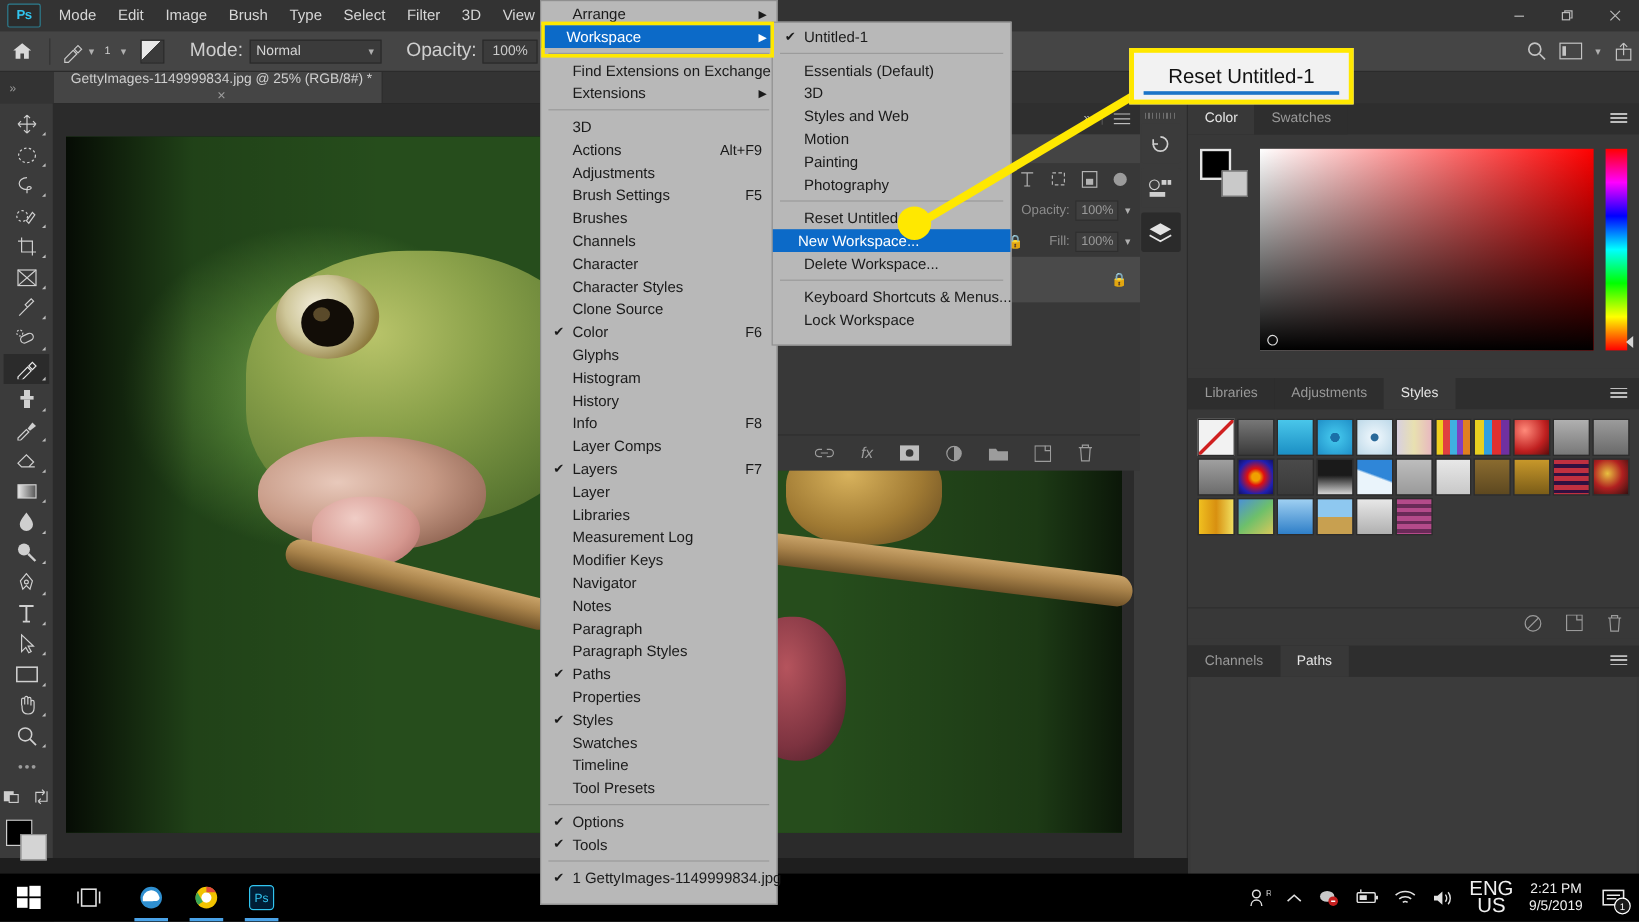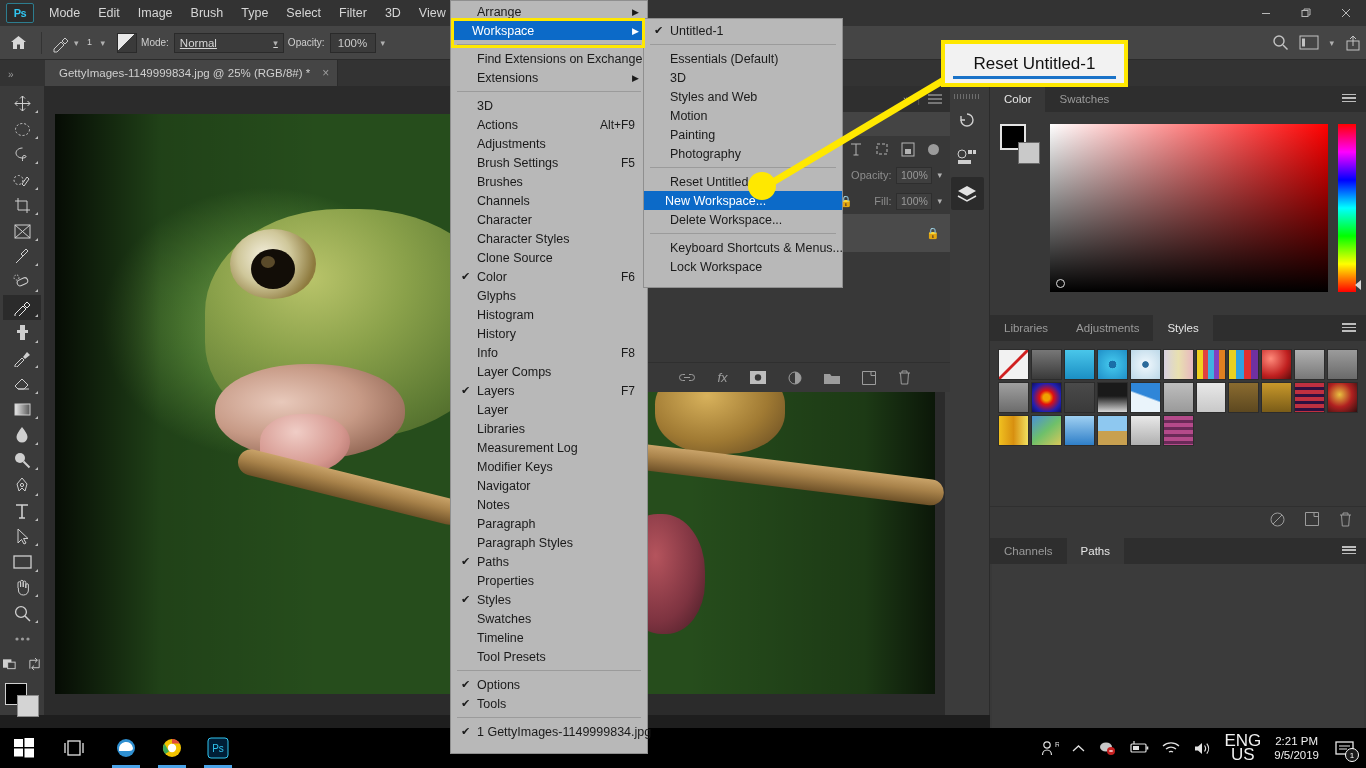--- a/index.html
+++ b/index.html
@@ -48,43 +48,44 @@
     display:flex; align-items:center; gap:3px; padding:0 4px;
   }
   .ob-brushnum {
     color:#d0d0d0; font-size:9px; text-align:center; line-height:9px; width:14px;
   }
   .caret { color:#b0b0b0; font-size:9px; }
   .ob-swatch {
     width:20px; height:20px; background:linear-gradient(135deg,#e8e8e8 0 45%, #3a3a3a 45% 100%);
     border:1px solid #2a2a2a;
   }
-  .ob-label { color:#cfcfcf; font-size:10px; margin:0 5px 0 4px; }
+  .ob-label { color:#cfcfcf; font-size:16px; margin:0 5px 0 21px; }
   .ob-select {
     height:20px; min-width:110px; background:#3b3b3b; border:1px solid #2a2a2a;
     color:#d6d6d6; font-size:11.5px; display:flex; align-items:center;
-    justify-content:space-between; padding:0 5px;text-decoration:underline;
+    justify-content:space-between; padding:0 5px;
   }
   .ob-field {
     height:20px; width:46px; background:#3b3b3b; border:1px solid #2a2a2a;
     color:#cacaca; font-size:11.5px; display:flex; align-items:center; justify-content:center;
   }
   .ob-right { position:absolute; right:4px; display:flex; align-items:center; gap:10px; }
   .ob-icon { color:#c3c3c3; display:flex; align-items:center; }
 
   
   .tabbar {
     position:absolute; left:0; top:60px; width:1366px; height:26px;
     background:#333333; display:flex; align-items:flex-end;
   }
   .rail-expand { width:45px; color:#9a9a9a; font-size:10px; padding-left:8px; padding-bottom:6px;}
   .doctab {
     height:26px; background:#454545; display:flex; align-items:center;
-    padding:0 8px 0 14px; gap:12px; color:#cfcfcf; font-size:11.5px;
+    padding:0 8px 0 14px; gap:0; color:#cfcfcf; font-size:11.5px;
     border-right:1px solid #2b2b2b;
+    flex-direction:column;
   }
   .doctab .x { color:#9d9d9d; font-size:12px; }
 
   
   .toolbar {
     position:absolute; left:0; top:86px; width:45px; height:629px;
     background:#3b3b3b; border-right:1px solid #2b2b2b;
     display:flex; flex-direction:column; align-items:center; padding-top:5px;
   }
   .tool {

